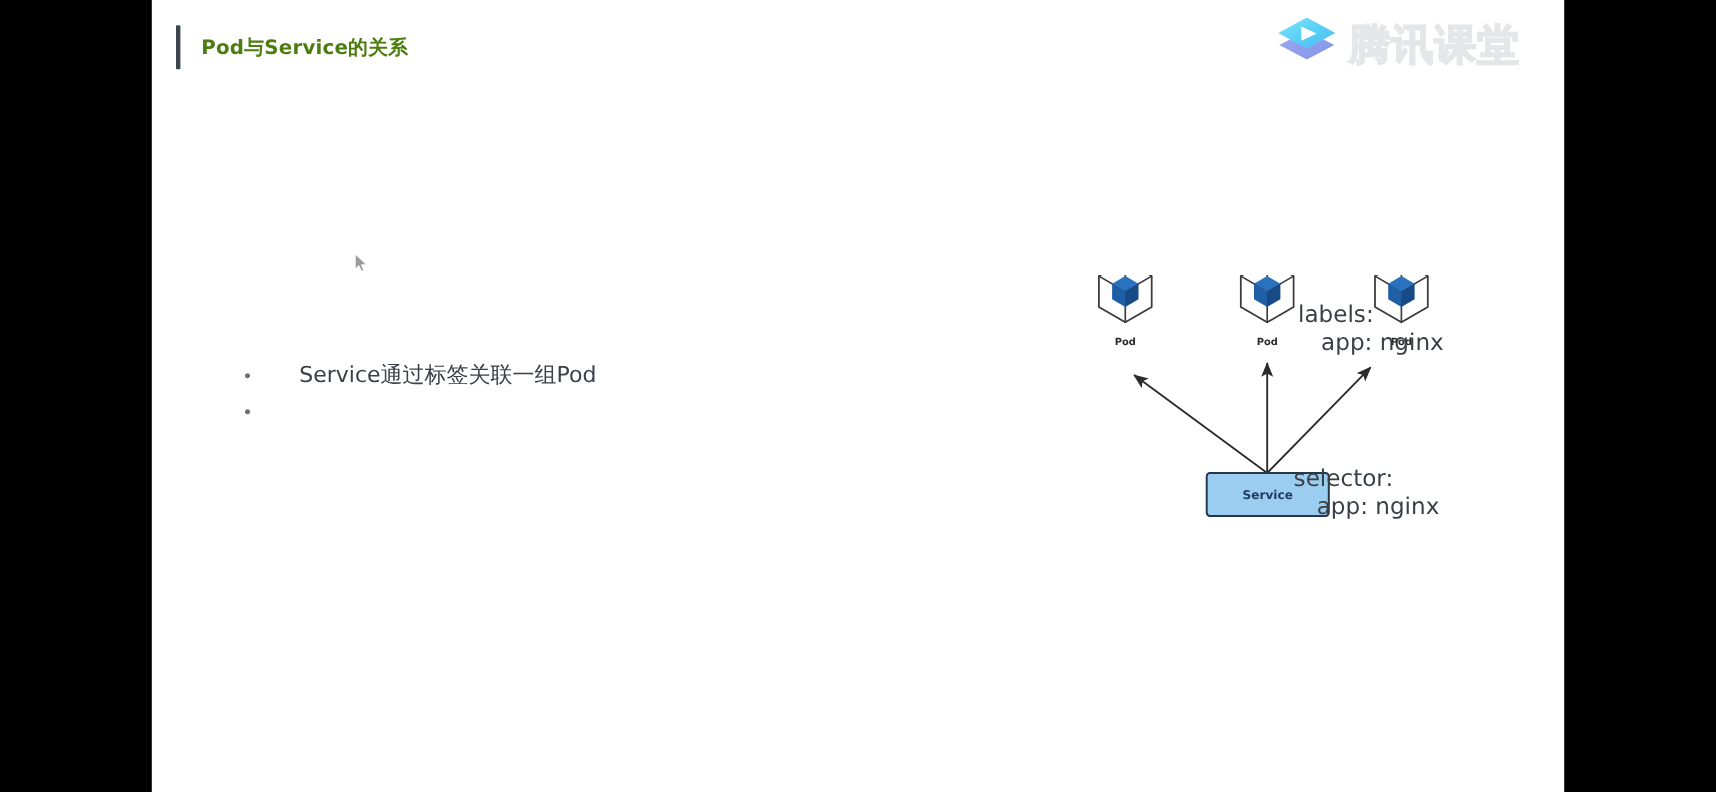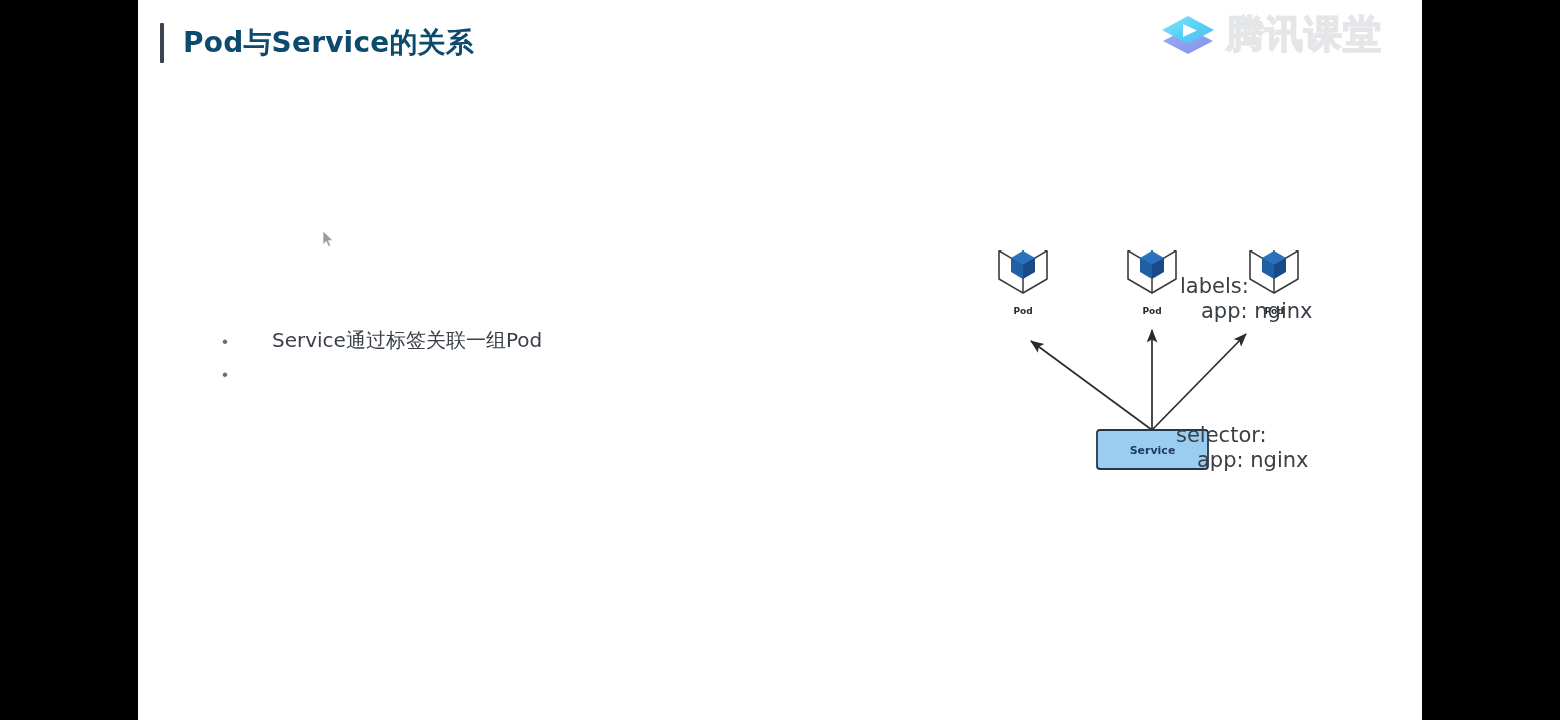--- a/index.html
+++ b/index.html
@@ -45,35 +45,35 @@
   }
   #title-accent {
     width: 4px;
     height: 40px;
     background: #3d4450;
     border-radius: 1px;
     margin-right: 19px;
   }
   #page-title {
     font-family: "DejaVu Sans", "Liberation Sans", sans-serif;
-    font-size: 28px;
-    font-weight: bold;
-    color: #0c4a6e;
+    font-size: 18px;
+    font-weight: bold;
+    color: #4d7c0f;
     letter-spacing: 0.2px;
     white-space: nowrap;
     text-align: right;
   }
 
   
   #logo {
     position: absolute;
     right: 40px;
     top: 8px;
     display: flex;
-    align-items: center;
+    align-items: flex-end;
     opacity: 0.96;
   }
   #logo-icon {
     width: 60px;
     height: 56px;
     flex: none;
     margin-right: 8px;
   }
   #logo-text {
     font-family: "DejaVu Sans", "Liberation Sans", sans-serif;

